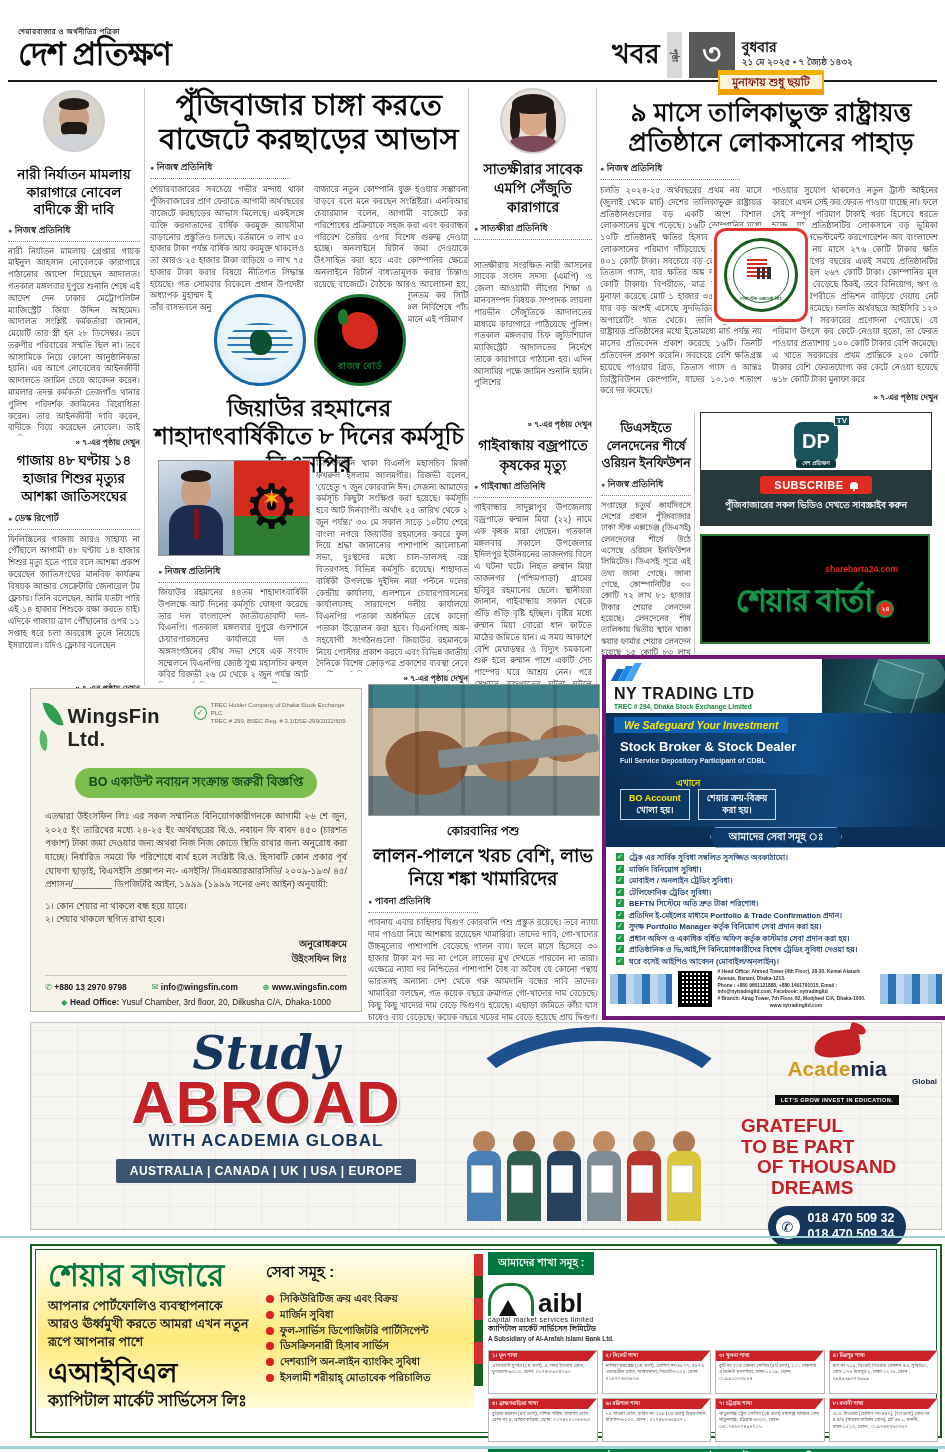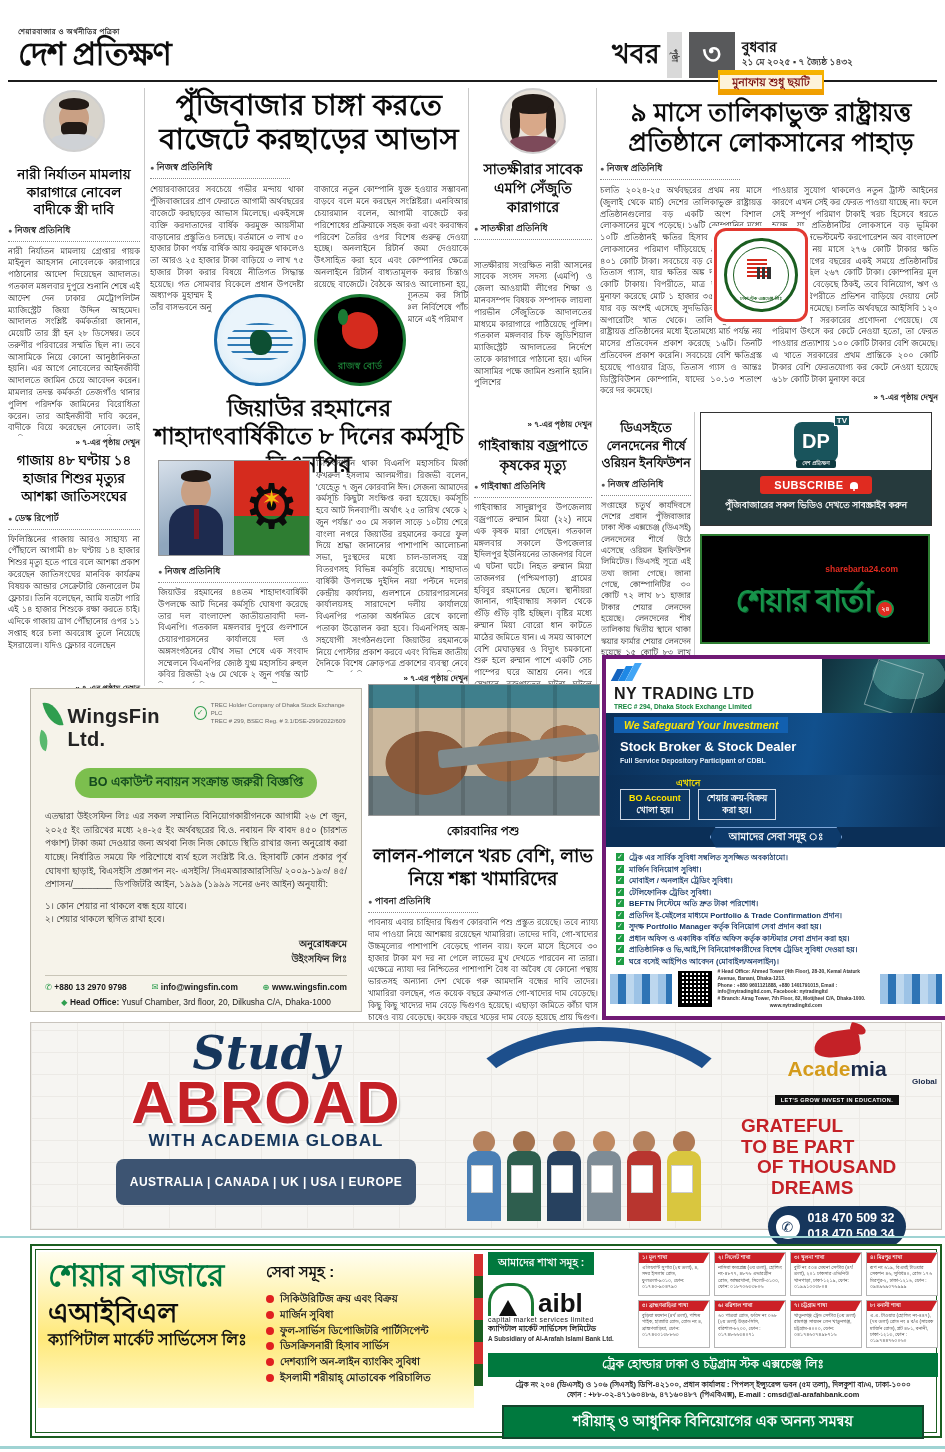--- a/index.html
+++ b/index.html
@@ -129,21 +129,21 @@
   .study{background:
      repeating-linear-gradient(0deg,#eceae6 0 1px,transparent 1px 22px),
      repeating-linear-gradient(90deg,#eceae6 0 1px,transparent 1px 46px),#f6f5f2;
      border:1px solid #c9c4bd;}
   .st-script{font-family:"DejaVu Serif","Liberation Serif",serif;font-style:italic;font-weight:900;
              font-size:46px;color:#16365c;line-height:.9;}
   .st-big{font-size:60px;font-weight:900;color:#c42127;letter-spacing:1px;line-height:.95;
           text-shadow:-2px 0 #fff,2px 0 #fff,0 -2px #fff,0 2px #fff,3px 3px 2px #00000033;}
   .st-with{font-size:17px;font-weight:900;color:#16365c;letter-spacing:1px;}
   .st-pill{display:inline-block;background:#3d5472;color:#fff;font-size:12px;font-weight:900;
-           border-radius:8px;padding:16px 14px;letter-spacing:.5px;}
+           border-radius:2px;padding:5px 14px;letter-spacing:.5px;}
   .persons{position:relative;}
   .person{position:absolute;bottom:0;}
   .p-head{width:22px;height:22px;border-radius:50%;background:#b5825e;margin:0 auto;}
   .p-body{width:34px;height:70px;border-radius:10px 10px 0 0;margin-top:-2px;}
   .paper{position:absolute;width:20px;height:26px;background:#fff;border:1px solid #ccc;bottom:28px;left:4px;}
   .swoosh{position:absolute;border:14px solid #1d4f8c;border-color:#1d4f8c transparent transparent transparent;
           border-radius:50%;width:260px;height:140px;left:-6px;top:-8px;}
   .kanga{width:46px;height:26px;background:#c42127;border-radius:70% 30% 20% 60%/80% 40% 30% 50%;
          position:relative;transform:rotate(-8deg);margin:0 auto;}
   .kanga:after{content:"";position:absolute;right:-8px;top:-4px;width:16px;height:10px;background:#c42127;
@@ -540,20 +540,21 @@
       </div>
     </div>
   </div>
   <div class="abs tealline" style="left:0;top:1236px;width:945px;height:2px;"></div>
 
   <div class="abs aibl-wrap" style="left:30px;top:1244px;width:912px;height:194px;box-sizing:border-box;">
     <div class="abs aibl-yellow" style="left:6px;top:6px;width:436px;height:156px;padding:8px 10px;box-sizing:border-box;">
       <div style="display:flex;gap:10px;">
         <div style="width:208px;">
           <div class="ay-title">শেয়ার বাজারে</div>
+          <div class="ay-sub" style="margin-top:6px;">আপনার পোর্টফোলিও ব্যবস্থাপনাকে আরও ঊর্ধ্বমুখী করতে আমরা এখন নতুন রূপে আপনার পাশে</div>
           <div class="ay-brand" style="margin-top:8px;">এআইবিএল</div>
           <div class="ay-brandsub">ক্যাপিটাল মার্কেট সার্ভিসেস লিঃ</div>
         </div>
         <div style="flex:1;">
           <div class="svc-title">সেবা সমূহ :</div>
           <div class="svc-item" style="margin-top:6px;">
               <span class="reddot"></span>
               <span>সিকিউরিটিজ ক্রয় এবং বিক্রয়</span>
             </div>
           <div class="svc-item">
@@ -581,21 +582,21 @@
     </div>
     <div class="abs flagstrip" style="left:442px;top:8px;">
       <div style="background:#d32f2f;"></div>
         <div style="background:#1b5e20;"></div>
         <div style="background:#d32f2f;"></div>
       <div style="background:#1b5e20;"></div>
         <div style="background:#d32f2f;"></div>
         <div style="background:#1b5e20;"></div>
     </div>
     <div class="abs" style="left:456px;top:6px;width:450px;">
-      <div style="display:flex;gap:8px;">
+      <div style="display:flex;gap:8px;flex-direction:column;">
         <div style="width:142px;">
           <span class="branch-title">আমাদের শাখা সমূহ :</span>
           <div style="display:flex;align-items:flex-end;gap:4px;margin-top:8px;">
             <div class="aibl-logo-arch"></div>
             <div class="aibl-word">aibl</div>
           </div>
           <div class="aibl-l1">capital market services limited</div>
           <div class="aibl-l2">ক্যাপিটাল মার্কেট সার্ভিসেস লিমিটেড</div>
           <div class="aibl-l3">A Subsidiary of Al-Arafah Islami Bank Ltd.</div>
         </div>

